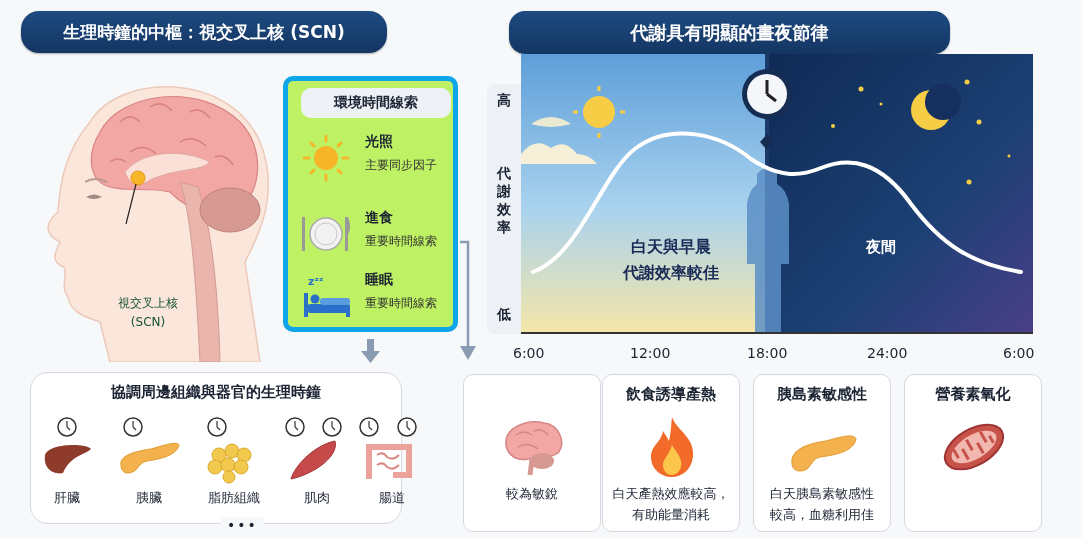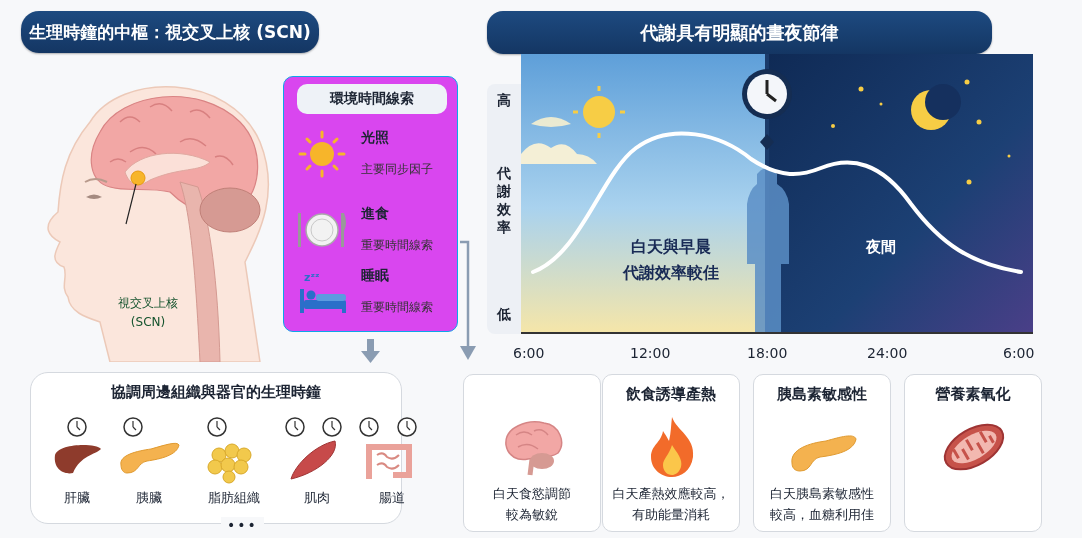--- a/index.html
+++ b/index.html
@@ -1,32 +1,32 @@
 <!DOCTYPE html>
 <html><head>
 <meta charset="utf-8">
 <style>
   * { box-sizing: border-box; margin: 0; padding: 0; }
   html, body { width: 1082px; height: 538px; overflow: hidden; background: #f7f8fa; font-family: "DejaVu Sans", "Liberation Sans", sans-serif; color: #1c2433; }
   .abs { position: absolute; }
   .pill-title { position: absolute; background: linear-gradient(180deg,#1d4a80,#143663); color: #fff; font-weight: bold; border-radius: 18px; display: flex; align-items: center; justify-content: center; box-shadow: 0 1px 2px rgba(0,0,0,.3); }
-  #t1 { left: 21px; top: 11px; width: 298px; height: 42px; font-size: 17px; }
-  #t2 { left: 487px; top: 11px; width: 505px; height: 43px; font-size: 18px; border-radius: 16px; }
+  #t1 { left: 21px; top: 11px; width: 366px; height: 42px; font-size: 17px; }
+  #t2 { left: 509px; top: 11px; width: 441px; height: 43px; font-size: 18px; border-radius: 16px; }
 
   
   #head { left: 30px; top: 62px; width: 250px; height: 300px; }
   .scn-label { position: absolute; left: 88px; top: 232px; font-size: 12px; text-align: center; line-height: 19px; color: #14532d; }
 
   
-  #cues { left: 283px; top: 76px; width: 175px; height: 256px; background: #d946ef; border: 1px solid #0ea5e9; border-radius: 10px; }
+  #cues { left: 283px; top: 76px; width: 175px; height: 256px; background: #bef264; border: 5px solid #0ea5e9; border-radius: 10px; }
   .cues-head { position: absolute; left: 13px; top: 7px; width: 150px; height: 30px; background: #eef2f7; border-radius: 10px; font-size: 14px; font-weight: bold; display:flex; align-items:center; justify-content:center; }
   .cue { position: absolute; left: 10px; width: 160px; height: 56px; }
   .cue .ic { position: absolute; left: 0; top: 0; width: 56px; height: 50px; }
   .cue .nm { position: absolute; left: 67px; top: 0; font-size: 14px; font-weight: bold; }
-  .cue .ds { position: absolute; left: 67px; top: 24px; font-size: 12px; color: #333; margin-top: 8px; }
+  .cue .ds { position: absolute; left: 67px; top: 24px; font-size: 12px; color: #333; }
 
   
   #organs { left: 30px; top: 372px; width: 372px; height: 152px; background: #fff; border: 1px solid #d5d9df; border-radius: 18px; }
   .org-title { position:absolute; left:0; top:10px; width:100%; text-align:center; font-size:15px; font-weight:bold; }
   .organ { position:absolute; top:42px; text-align:center; }
   .organ .lbl { position:absolute; top:74px; width:100%; font-size:13px; }
   .dots { position:absolute; left:190px; top:144px; font-size:14px; letter-spacing:2px; background:#f7f8fa; padding:0 6px; }
 
   
   #chart { left: 487px; top: 54px; width: 546px; height: 280px; }
@@ -111,21 +111,21 @@
 
 <svg class="abs" style="left:355px;top:236px" width="140" height="130">
   <rect x="12" y="103" width="7" height="12" fill="#8a9cb2"></rect>
   <polygon points="6,115 25,115 15.5,127" fill="#8a9cb2"></polygon>
   <path d="M105 6 h8 v104" stroke="#8a9cb2" stroke-width="2.5" fill="none"></path>
   <polygon points="105,110 121,110 113,124" fill="#8a9cb2"></polygon>
 </svg>
 
 <div class="abs" id="organs">
   <div class="org-title">協調周邊組織與器官的生理時鐘</div>
-  <div class="organ" style="left:20px;width:52px">
+  <div class="organ" style="left:10px;width:52px">
     <svg width="52" height="70" viewBox="0 0 52 70">
       <g>
           <circle cx="26" cy="12" r="9" fill="#fff" stroke="#333" stroke-width="1.5"></circle>
           <path d="M26 12 V6 M26 12 l3 3" stroke="#333" stroke-width="1.2"></path>
         </g>
       <path d="M4 40 C8 28,45 28,50 34 C44 40,30 40,22 58 C14 60,2 55,4 40 Z" fill="#8e3b2c"></path>
     </svg>
     <div class="lbl">肝臟</div>
   </div>
   <div class="organ" style="left:86px;width:64px">
@@ -268,21 +268,20 @@
 </div>
 
 <div class="effect" style="left:463px">
   <svg class="ei" viewBox="0 0 70 62">
       <path d="M8 30 C6 12,30 4,46 8 C62 10,68 28,60 38 C52 44,40 42,30 44 C20 46,10 42,8 30 Z" fill="#f2a7a5" stroke="#d58585" stroke-width="1.5"></path>
       <path d="M18 20 q8 -6 16 0 M36 16 q8 -4 14 4 M20 32 q10 -6 20 2" stroke="#d58585" fill="none" stroke-width="1.5"></path>
       <ellipse cx="44" cy="46" rx="12" ry="8" fill="#d69a93"></ellipse>
       <path d="M34 44 l-2 16" stroke="#d69a93" stroke-width="5"></path>
     </svg>
   <div class="ed">
-      <div>白天食慾調節</div>
       <div>較為敏銳</div>
     </div>
 </div>
 <div class="effect" style="left:602px">
   <div class="et">飲食誘導產熱</div>
   <svg class="ei" viewBox="0 0 70 62">
       <path d="M35 2 C40 16,58 22,56 42 C54 56,44 62,35 62 C24 62,14 54,14 42 C14 30,24 28,26 16 C30 22,32 26,32 26 C34 18,34 10,35 2 Z" fill="#f26b2a"></path>
       <path d="M35 30 C40 38,46 44,44 52 C42 58,38 60,35 60 C30 60,26 56,26 50 C26 44,32 40,35 30 Z" fill="#fbc64a"></path>
     </svg>
   <div class="ed">

